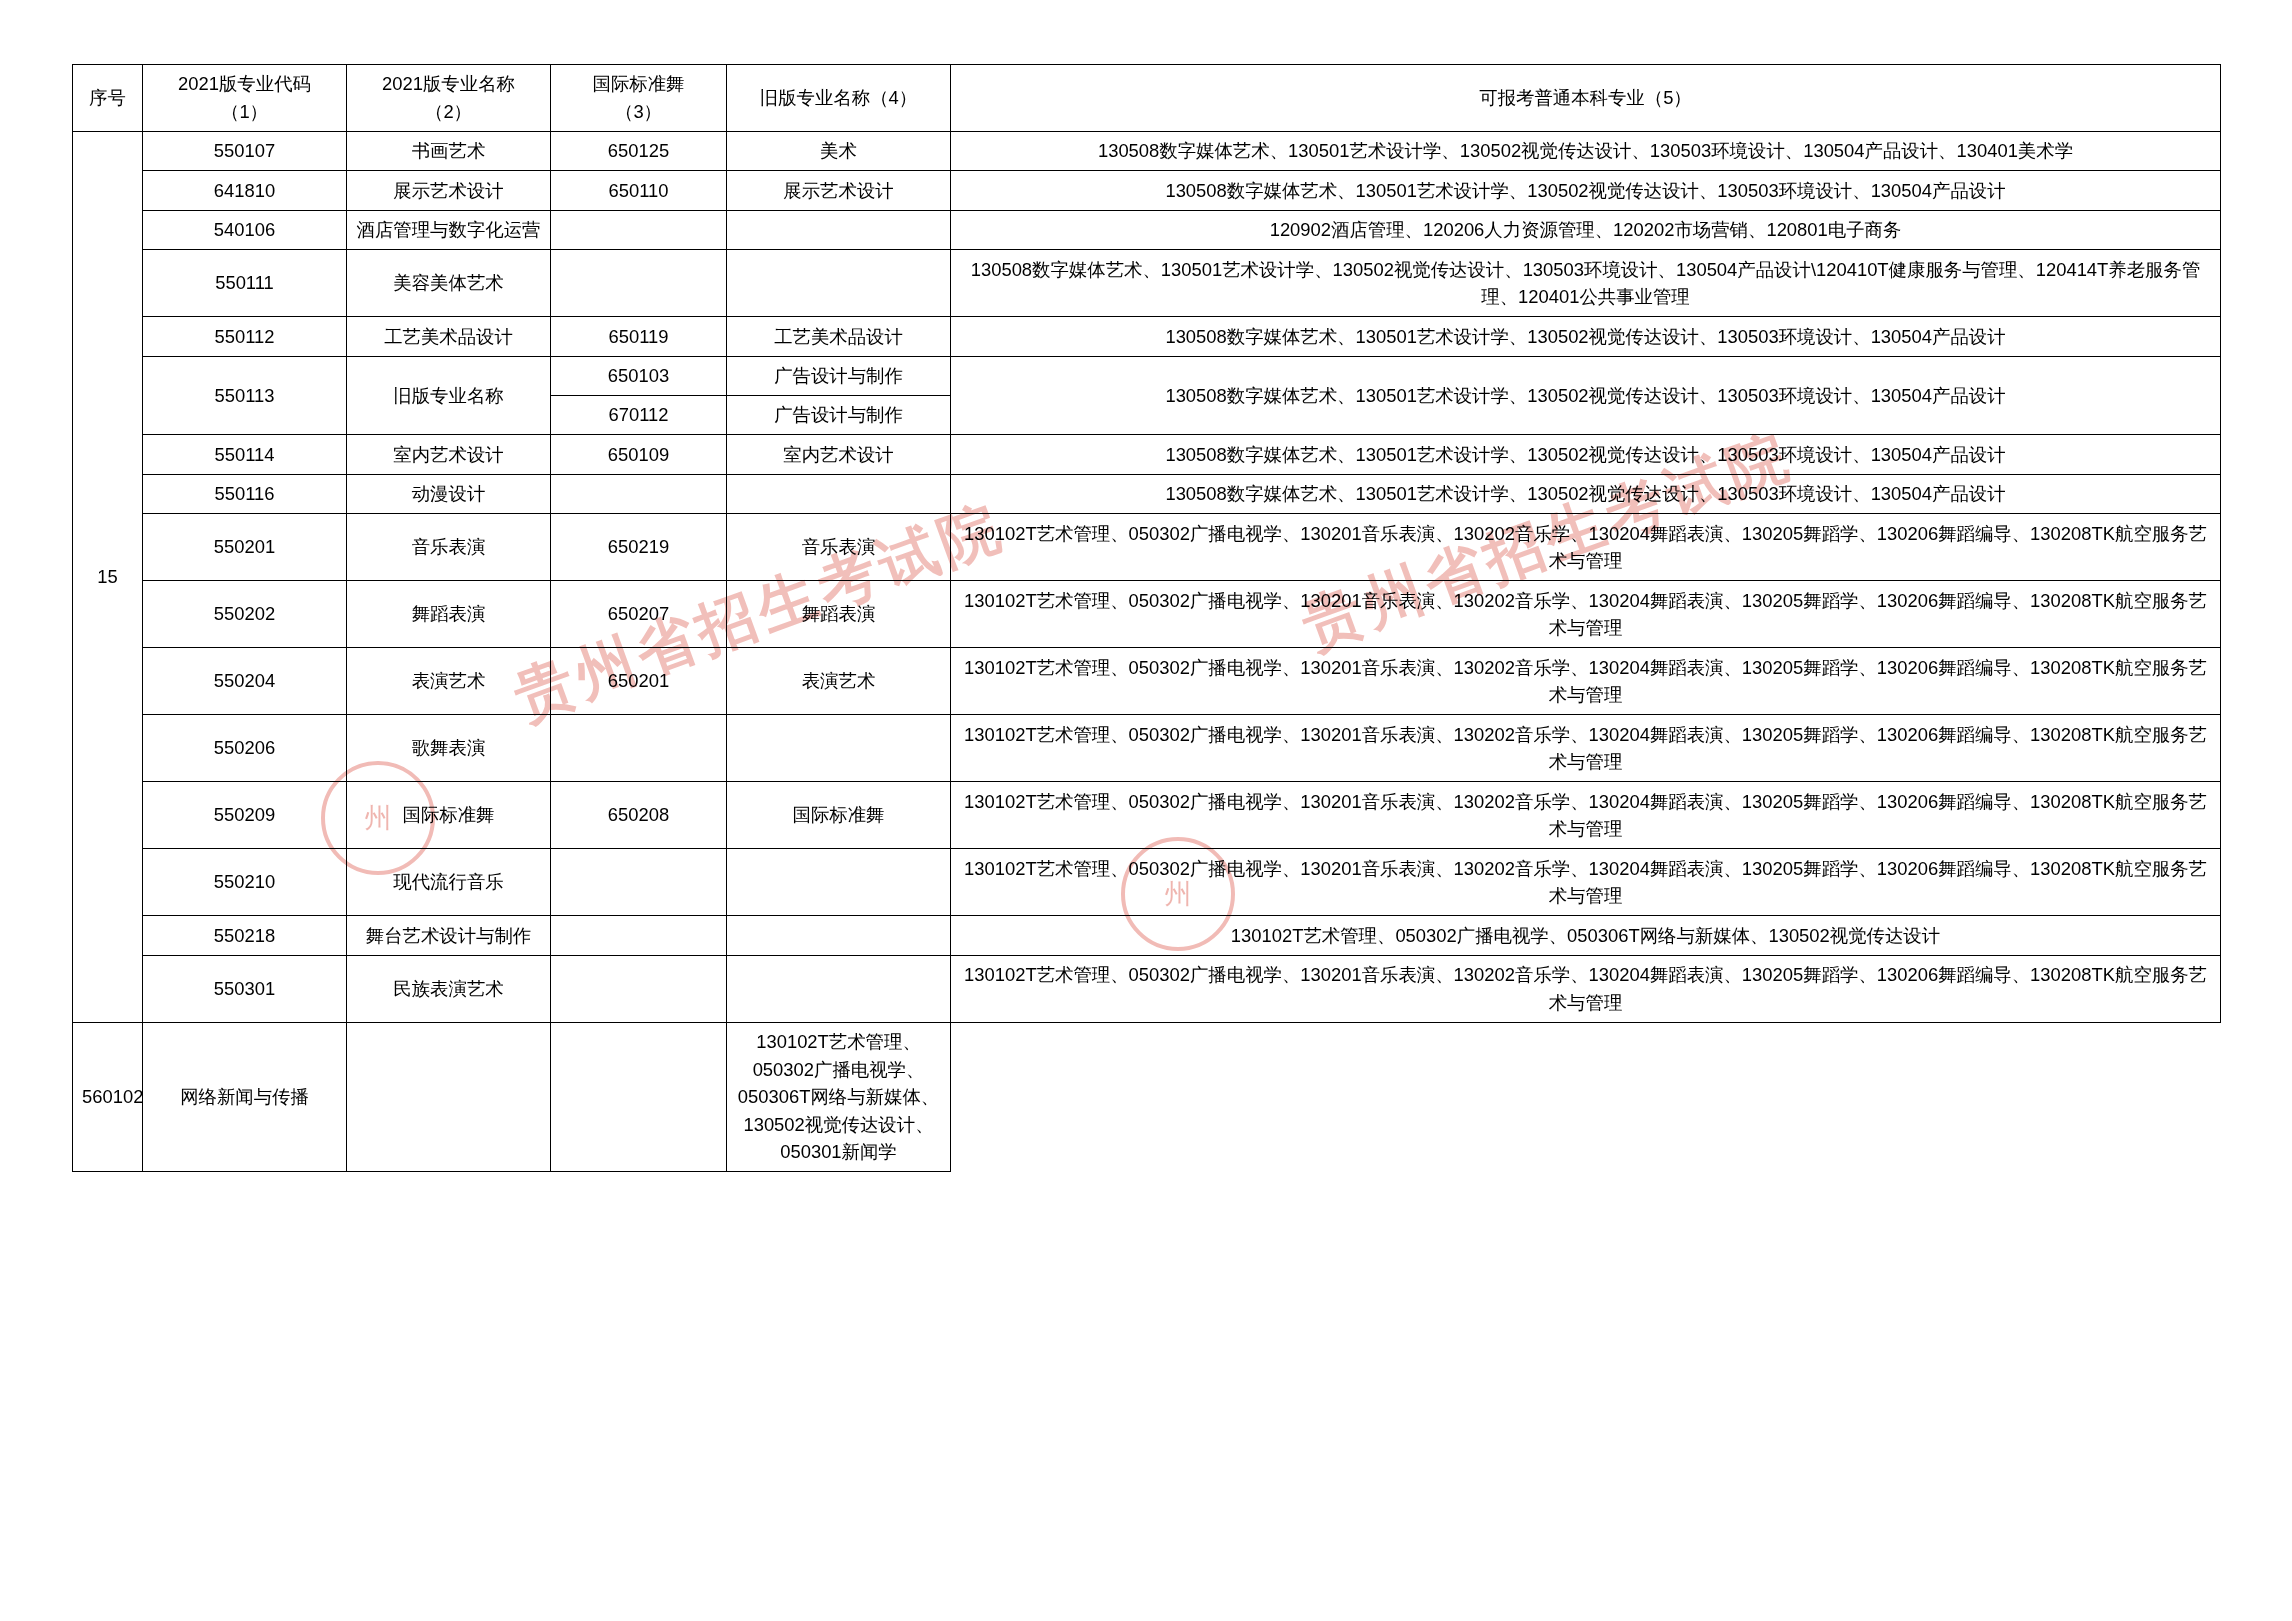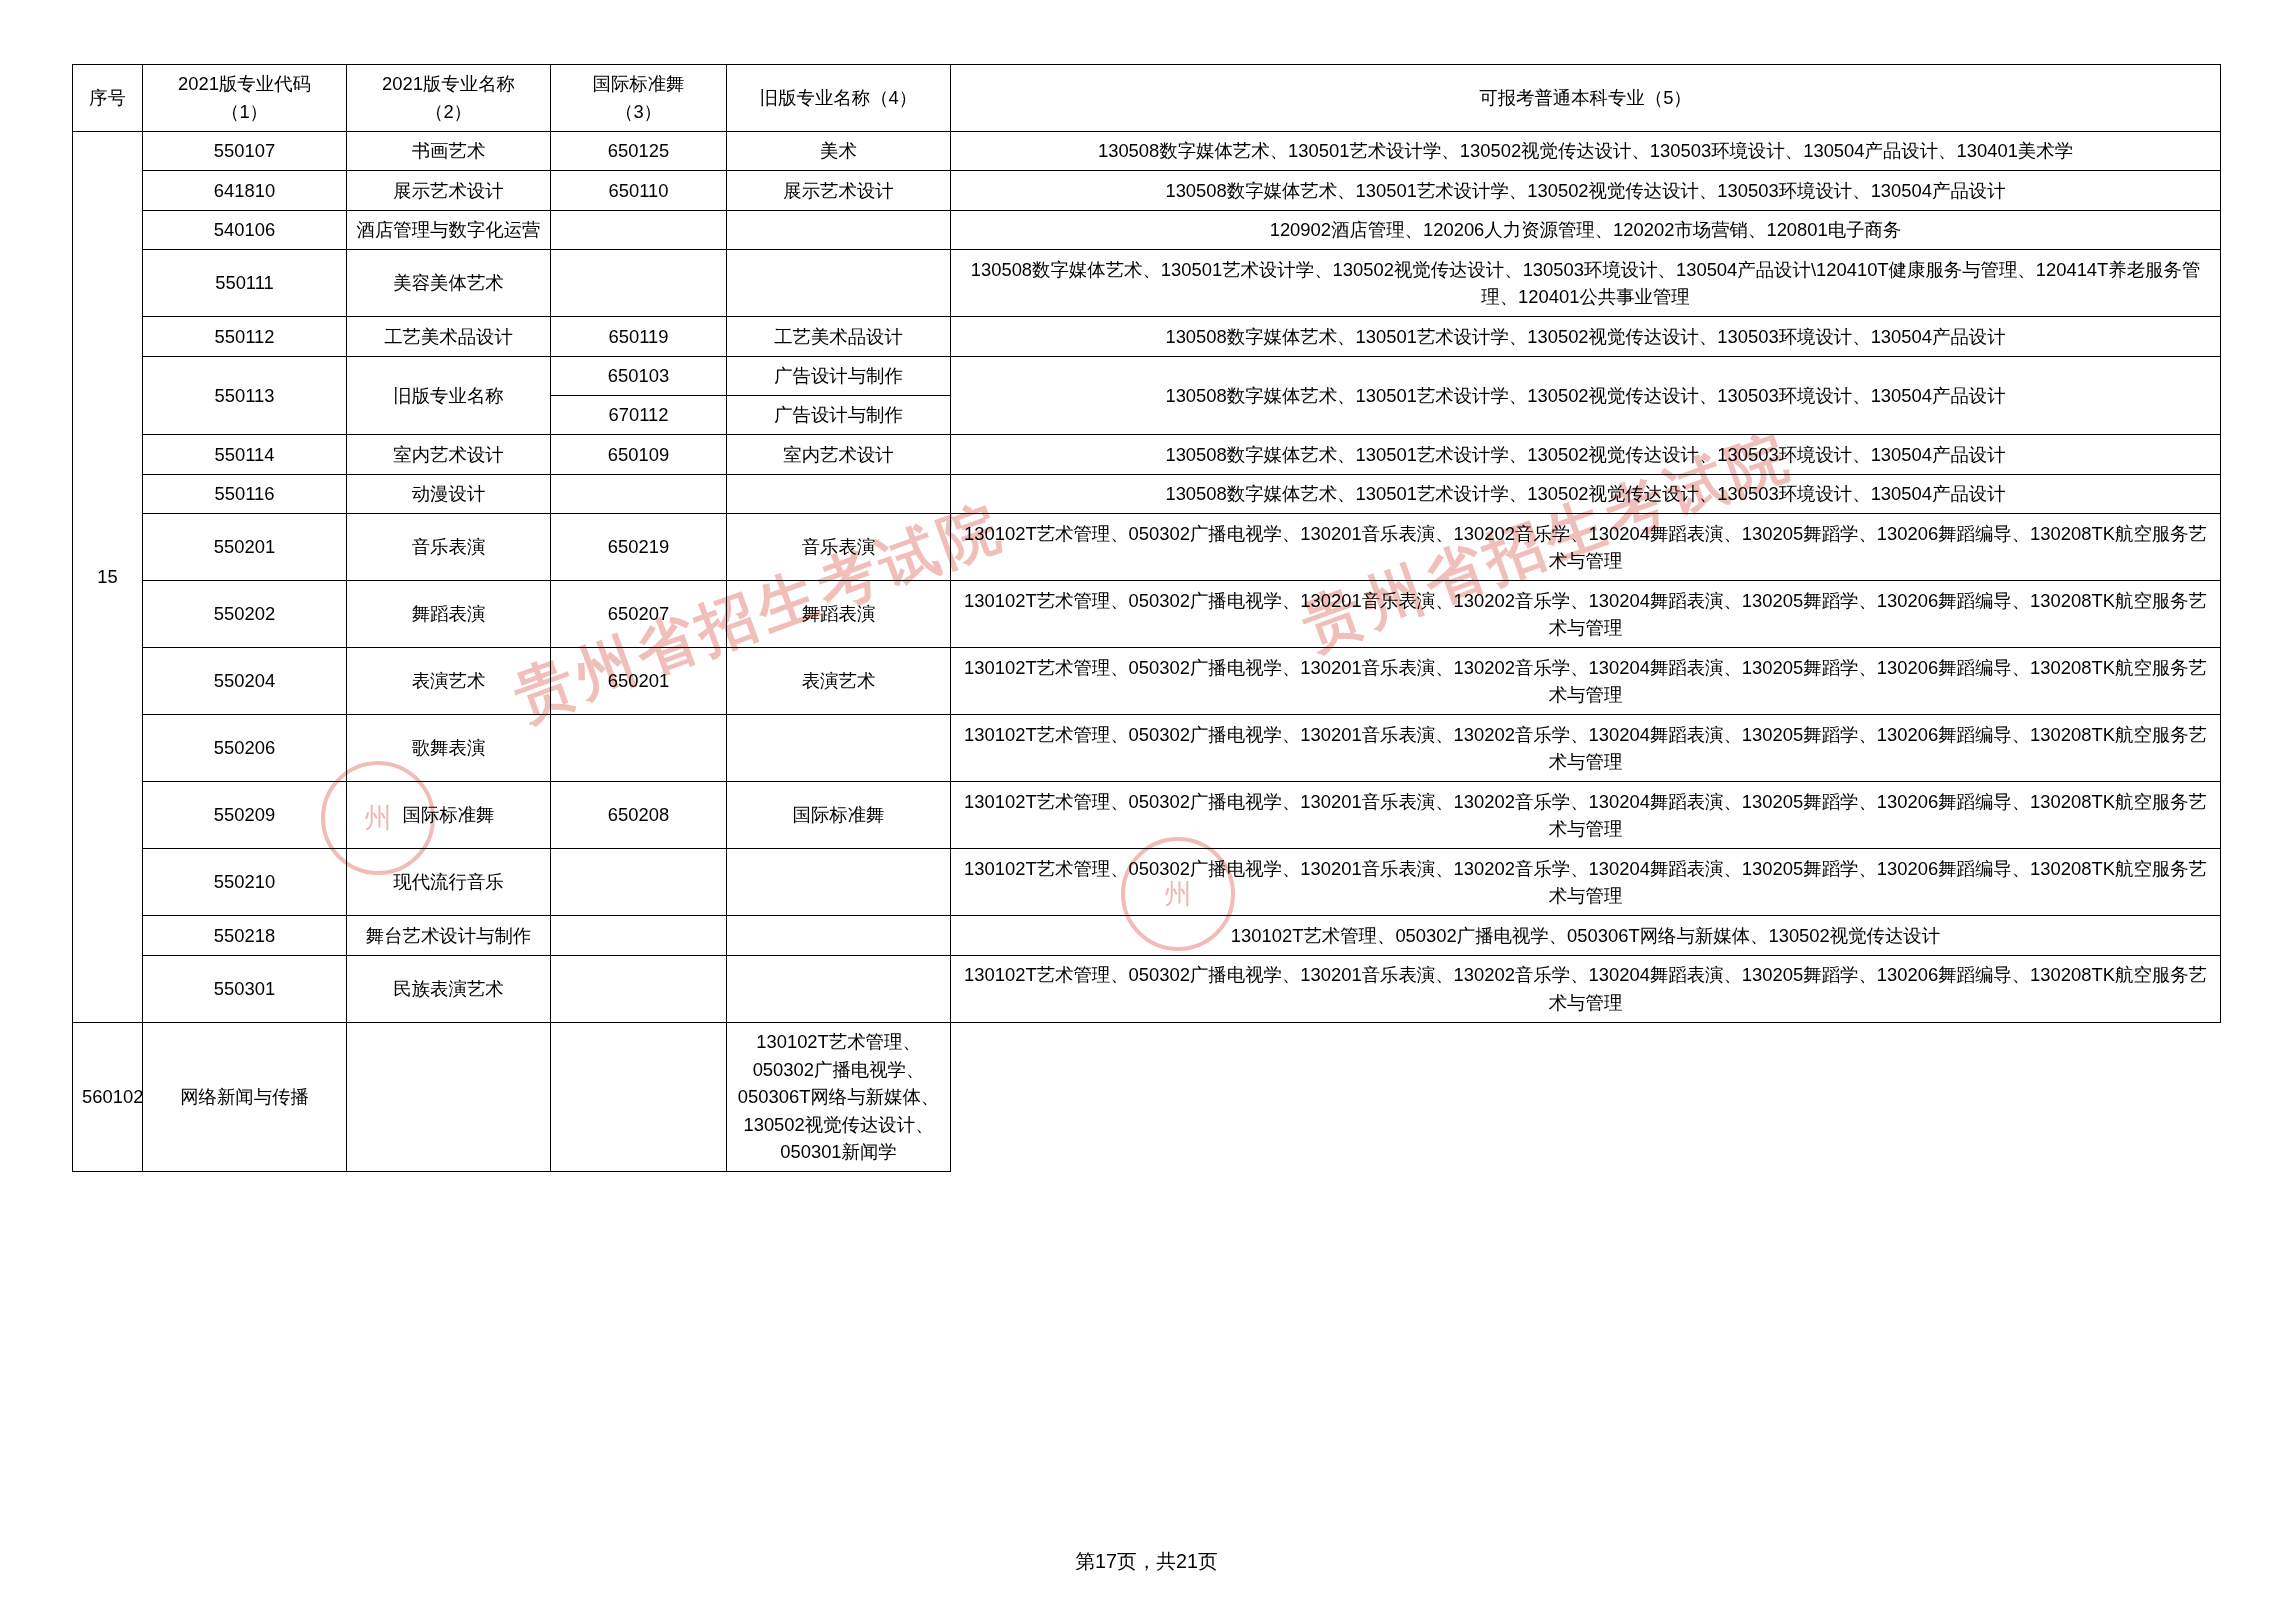--- a/index.html
+++ b/index.html
@@ -293,15 +293,14 @@
         <td class="c">560102</td>
         <td class="c">网络新闻与传播</td>
         <td class="c"></td>
         <td class="c"></td>
         <td class="l">130102T艺术管理、050302广播电视学、050306T网络与新媒体、130502视觉传达设计、050301新闻学</td>
       </tr>
 
     </tbody>
   </table>
 
-  <div class="footer">第17页，共21页</div>
 </div>
 
 
 </body></html>

